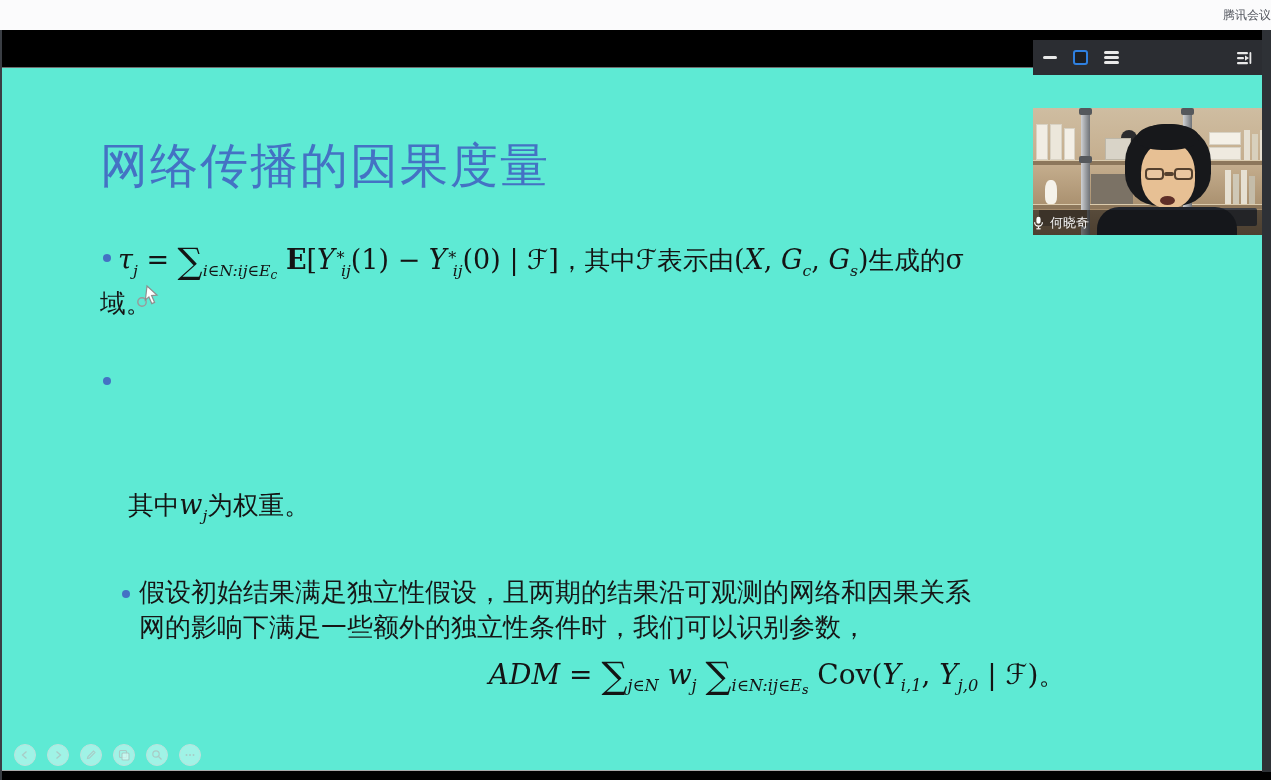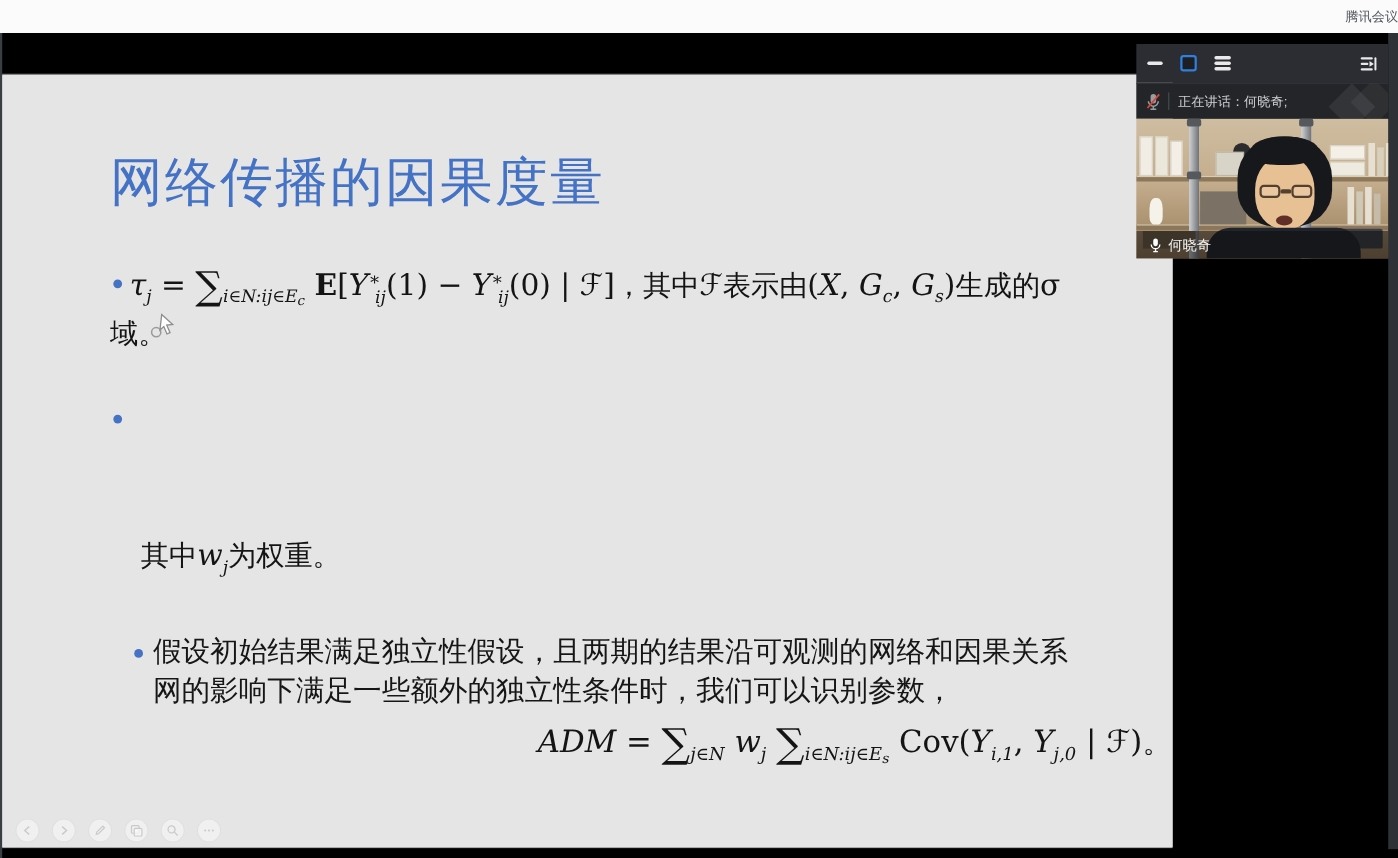--- a/index.html
+++ b/index.html
@@ -8,22 +8,22 @@
 
   
   .titlebar { position:absolute; left:0; top:0; width:1271px; height:30px;
     background:#fbfbfc; display:flex; align-items:center; justify-content:flex-end;
     font-size:12px; color:#53565e; }
   .screen { position:absolute; left:0; top:30px; width:1271px; height:750px; background:#000; }
   .edge-left { position:absolute; left:0; top:30px; width:2px; height:750px; background:#3a3e44; }
   .edge-right { position:absolute; left:1262px; top:30px; width:9px; height:742px; background:#2e3136; }
 
   
-  .slide { position:absolute; left:2px; top:68px; width:1064px; height:702px;
-    background:#e5e5e5; box-shadow:0 -1px 0 #6e6e6e, 0 1px 0 #aaa; color:#141414; }
+  .slide { position:absolute; left:2px; top:68px; width:1260px; height:702px;
+    background:#5eead4; box-shadow:0 -1px 0 #6e6e6e, 0 1px 0 #aaa; color:#141414; }
   .slide-title { position:absolute; left:98px; top:66px; font-size:48px; font-weight:400;
     letter-spacing:2px; }
   .bullet-dot { position:absolute; width:8px; height:8px; border-radius:50%; background:#4472c4; }
   .cjk-line { position:absolute; font-size:26px; color:#161616; line-height:35px; white-space:nowrap; }
 
   
   .math-line { position:absolute; font-family:"DejaVu Serif","DejaVu Sans",serif;
     color:#141414; white-space:nowrap; }
   .m-t  { font-family:"DejaVu Serif","DejaVu Sans",serif; }
   .m-i  { font-family:"DejaVu Serif","DejaVu Sans",serif; font-style:italic; }
@@ -87,21 +87,21 @@
   .glasses { position:absolute; left:112px; top:60px; width:48px; height:13px; }
   .glasses span { position:absolute; top:0; width:19px; height:12px; border:2px solid #54402e;
     border-radius:4px; background:rgba(255,255,255,.12); }
   .glasses .gl { left:0; } .glasses .gr { right:0; }
   .glasses .gb { position:absolute; left:19px; top:4px; width:10px; height:2px; background:#54402e; }
   .mouth { position:absolute; left:127px; top:88px; width:15px; height:9px; background:#5f2f28;
     border-radius:50%; }
   .shirt { position:absolute; left:64px; top:99px; width:140px; height:28px; background:#20242c;
     border-radius:22px 22px 0 0; }
   .nametag { position:absolute; left:0; bottom:0; width:229px; height:25px;
-    background:rgba(10,10,10,.5); display:flex; align-items:center; padding:0 12px; gap:6px; }
+    background:rgba(10,10,10,.5); display:flex; align-items:center; padding:0 0; gap:6px; }
   .nametag .nm { font-size:13px; color:#f4f4f4; }
 
   .icon-minus { width:14px; height:3px; background:#e9e9e9; border-radius:2px; }
   .icon-activeview { width:15px; height:15px; border:2px solid #2f80e0; border-radius:3px;
     background:#1d1f23; }
   .icon-list { display:flex; flex-direction:column; gap:2px; }
   .icon-list i { display:block; width:15px; height:3px; background:#e9e9e9; border-radius:1.5px; }
 </style>
 </head>
 <body>
@@ -190,33 +190,20 @@
     <div class="pt-spacer"></div>
     <svg width="16" height="14" viewBox="0 0 16 14">
       <rect x="1" y="1" width="11" height="2.2" rx="1" fill="#e9e9e9"></rect>
       <rect x="1" y="6" width="7" height="2.2" rx="1" fill="#e9e9e9"></rect>
       <path d="M9 4.5 L13 7.1 L9 9.7 Z" fill="#e9e9e9"></path>
       <rect x="1" y="11" width="11" height="2.2" rx="1" fill="#e9e9e9"></rect>
       <rect x="13.5" y="1" width="1.8" height="12" rx="0.9" fill="#e9e9e9"></rect>
     </svg>
   </div>
 
-  <div class="speak-row">
-    <svg width="15" height="17" viewBox="0 0 15 17">
-      <rect x="5" y="1.5" width="5" height="8.5" rx="2.5" fill="#9b9ca0"></rect>
-      <path d="M3 8 a4.5 4.5 0 0 0 9 0" fill="none" stroke="#9b9ca0" stroke-width="1.4"></path>
-      <line x1="7.5" y1="12.7" x2="7.5" y2="15.2" stroke="#9b9ca0" stroke-width="1.4"></line>
-      <line x1="4.8" y1="15.4" x2="10.2" y2="15.4" stroke="#9b9ca0" stroke-width="1.4"></line>
-      <line x1="2.2" y1="14.2" x2="12.8" y2="1.8" stroke="#d4483c" stroke-width="1.6"></line>
-    </svg>
-    <div class="speak-divider"></div>
-    <span class="speak-text">正在讲话：何晓奇;</span>
-    <div class="wm wm1"></div>
-    <div class="wm wm2"></div>
-  </div>
 
   <div class="video">
 
     <div class="shelf" style="top:52px;"></div>
     <div class="shelf" style="top:96px;"></div>
     <div class="post" style="left:48px;"></div>
     <div class="post" style="left:150px;"></div>
     <div class="post-cap" style="left:46px; top:0;"></div>
     <div class="post-cap" style="left:148px; top:0;"></div>
     <div class="post-cap" style="left:46px; top:48px;"></div>

